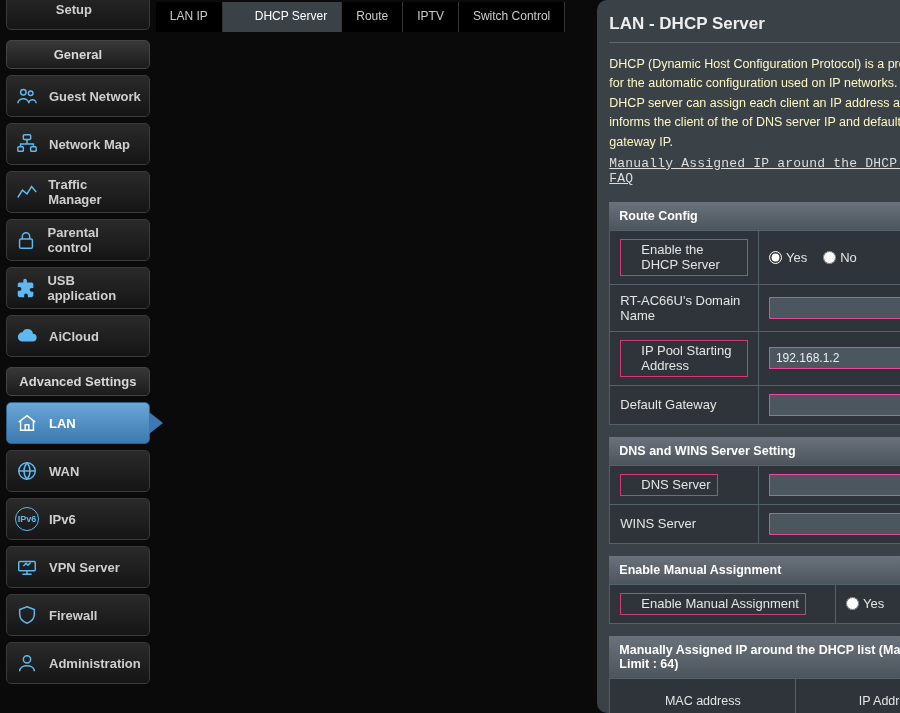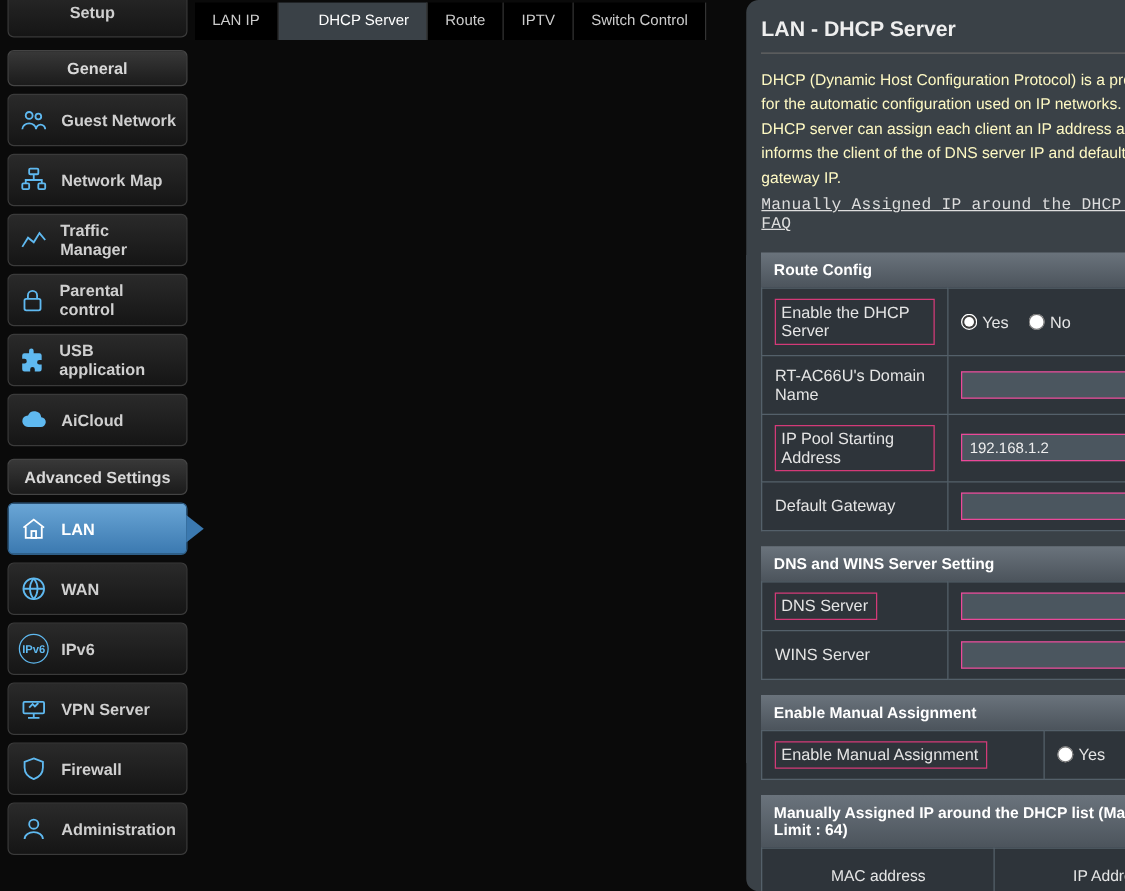--- a/index.html
+++ b/index.html
@@ -72,21 +72,21 @@
   .section-head{
     background:linear-gradient(#6a737c,#4c545c);
     color:#fff; font-weight:bold; padding:7px 10px; font-size:12.5px;
   }
   table.form{width:100%; border-collapse:collapse;}
   table.form td{
     border:1px solid #54606a; padding:8px 10px; vertical-align:middle;
     background:#2e343a; color:#e5e5e5;
   }
   table.form td.label{width:250px;}
-  .hl{ display:inline-block; border:1.5px solid #d33a78; padding:2px 6px 3px 4px;}
+  .hl{ display:inline-block; border:1.5px solid #d33a78; padding:2px 6px 3px 20px;}
   .radio-wrap{display:flex;align-items:center;gap:16px;}
   .radio-wrap label{display:flex;align-items:center;gap:4px;}
   input[type=radio]{width:13px;height:13px; accent-color:#fff;}
   input[type=text]{
     width:165px; height:22px; background:#4b565f; border:1px solid #ec4899;
     color:#eee; padding:0 6px; font-size:12px;
   }
   .section-gap{height:12px;}
 
   table.mac{width:100%;border-collapse:collapse;}

